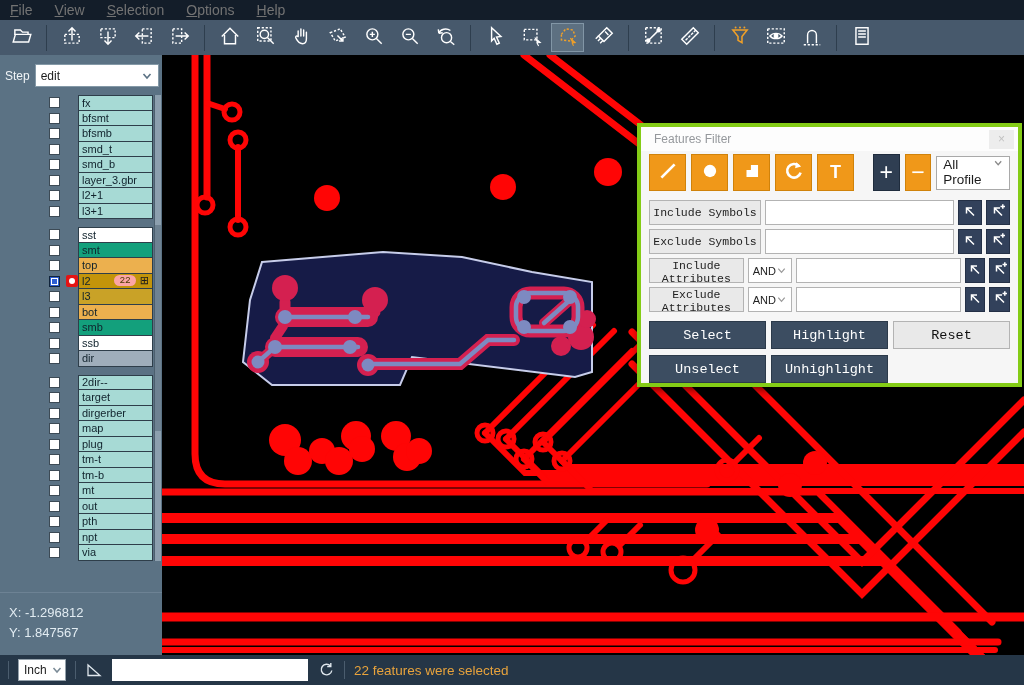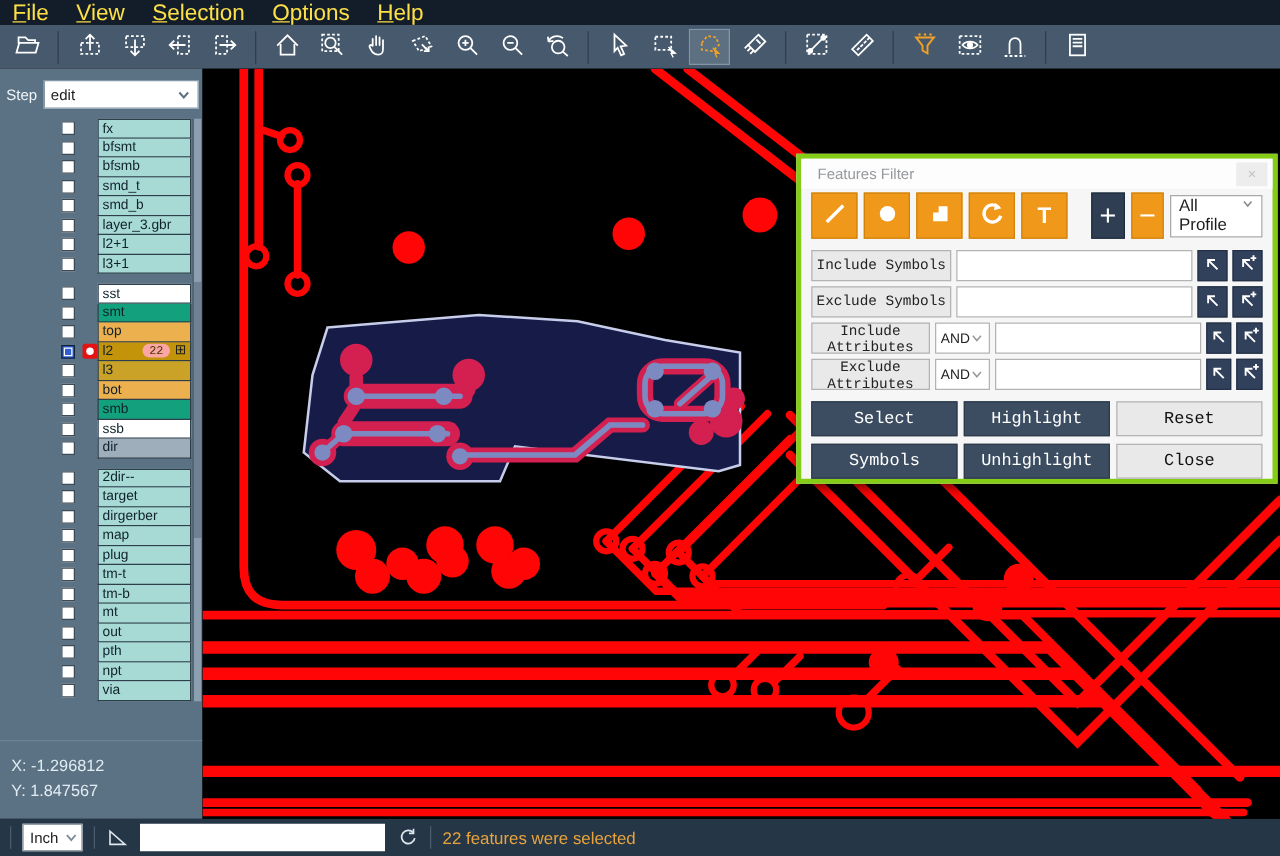--- a/index.html
+++ b/index.html
@@ -3,21 +3,21 @@
 <meta charset="utf-8">
 <style>
   * { margin:0; padding:0; box-sizing:border-box; }
   html,body { width:1024px; height:685px; overflow:hidden; background:#000;
               font-family:"Liberation Sans", sans-serif; }
   #app { width:1024px; height:685px; position:relative; display:flex; flex-direction:column; }
 
   
   #menubar { height:20px; background:#131d29; display:flex; align-items:center;
              gap:22px; padding:0 10px; flex:0 0 auto; }
-  .menu-item { color:#fde047; font-size:18px; cursor:default;text-align:right; }
+  .menu-item { color:#737373; font-size:14px; cursor:default;text-align:right; }
   .menu-item u { text-decoration:underline; }
 
   
   #toolbar { height:35px; background:#47596c; display:flex; align-items:center;
              padding:0 5px; gap:3px; flex:0 0 auto; }
   .tool { width:33px; height:29px; background:transparent; border:none; display:flex;
           align-items:center; justify-content:center; padding:0; }
   .tool.active { background:#5d7081; box-shadow:inset 0 0 0 1px #8296a6; }
   .tb-sep { width:1px; height:26px; background:#2e3e4e; margin:0 5px; }
 
@@ -792,23 +792,22 @@
                   <path d="M12,12.5 L4.5,5 M4.5,10.5 V5 H10"></path>
                   <path d="M10.5,3.5 H15 M12.8,1.2 V5.8"></path>
                 </svg></span>
             </button>
           </div>
         </div>
       <div class="actions" id="dlg-actions">
           <button class="abtn dark">Select</button>
           <button class="abtn dark">Highlight</button>
           <button class="abtn light">Reset</button>
-          <button class="abtn dark">Symbols</button>
+          <button class="abtn dark">Unselect</button>
           <button class="abtn dark">Unhighlight</button>
-          <button class="abtn light">Close</button>
         </div>
     </div>
 
   </div>
 
   <div id="statusbar">
     <span class="sb-sep"></span>
     <div class="unit">
       <span>Inch</span>
       <svg width="12" height="12" viewBox="0 0 12 12" fill="none" stroke="#7a8a96" stroke-width="1.5">

